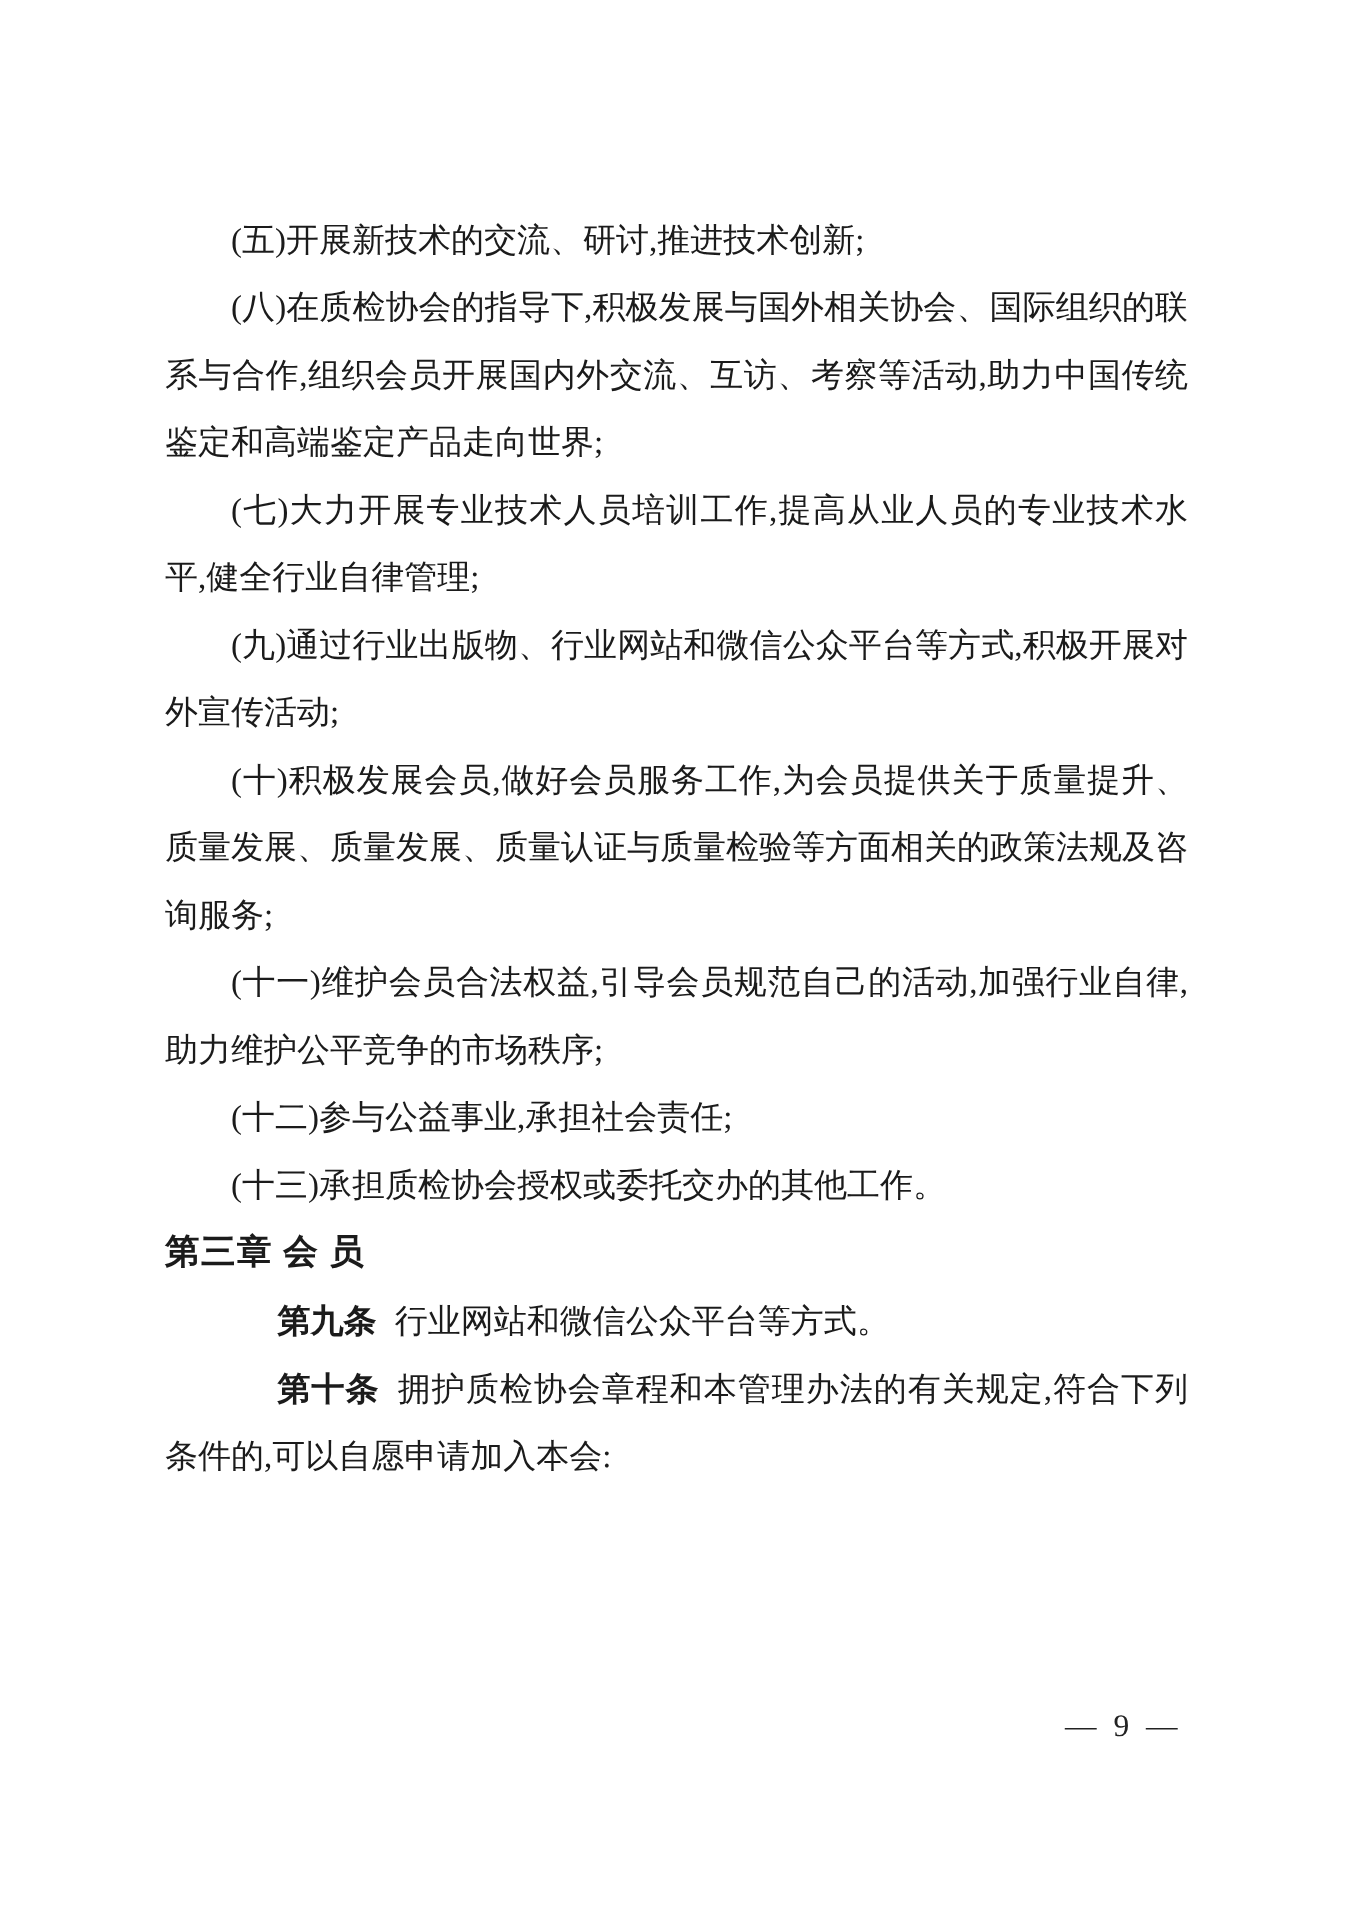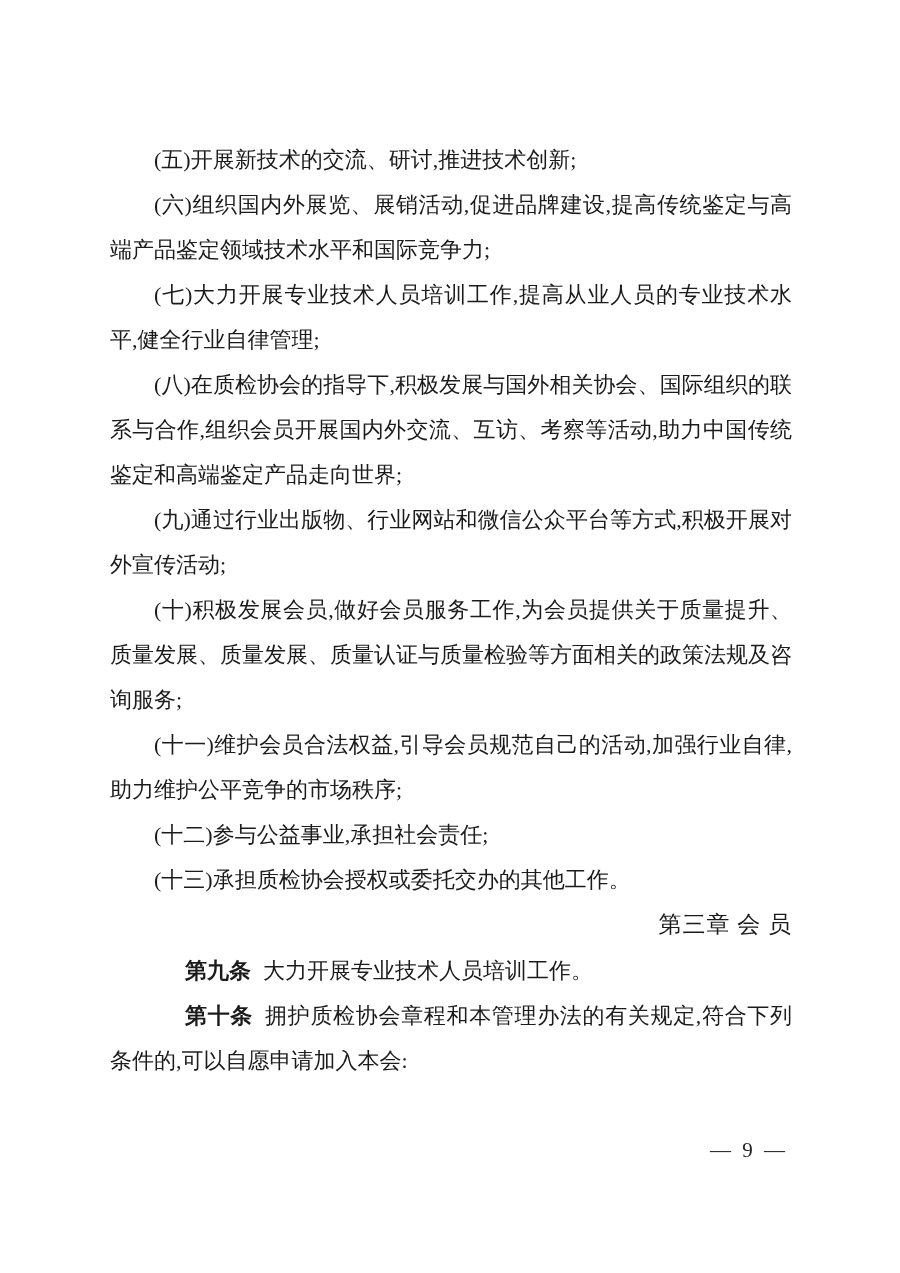--- a/index.html
+++ b/index.html
@@ -26,22 +26,22 @@
     text-align: justify;
     text-justify: inter-ideograph;
   }
   .para {
     margin: 0;
     text-indent: 2em;
   }
   .chapter {
     margin: 0;
     font-size: 23px;
-    font-weight: normal;
-    text-align: right;
+    font-weight: bold;
+    text-align: left;
     text-indent: 0;
     line-height: 46px;
     letter-spacing: 1px;
   }
   .lead {
     font-weight: bold;
     margin-right: 0.55em;
     margin-left: 31px;
   }
   .pagenum {
@@ -52,30 +52,29 @@
     letter-spacing: 3px;
     color: #222222;
   }
 </style>
 </head>
 <body>
 
 <div class="page">
   <main class="content">
     <p class="para">(五)开展新技术的交流、研讨,推进技术创新;</p>
-    <p class="para">(六)组织国内外展览、展销活动,促进品牌建设,提高传统鉴定与高端产品鉴定领域技术水平和国际竞争力;</p>
+    <p class="para">(八)在质检协会的指导下,积极发展与国外相关协会、国际组织的联系与合作,组织会员开展国内外交流、互访、考察等活动,助力中国传统鉴定和高端鉴定产品走向世界;</p>
     <p class="para">(七)大力开展专业技术人员培训工作,提高从业人员的专业技术水平,健全行业自律管理;</p>
-    <p class="para">(八)在质检协会的指导下,积极发展与国外相关协会、国际组织的联系与合作,组织会员开展国内外交流、互访、考察等活动,助力中国传统鉴定和高端鉴定产品走向世界;</p>
     <p class="para">(九)通过行业出版物、行业网站和微信公众平台等方式,积极开展对外宣传活动;</p>
     <p class="para">(十)积极发展会员,做好会员服务工作,为会员提供关于质量提升、质量发展、质量发展、质量认证与质量检验等方面相关的政策法规及咨询服务;</p>
     <p class="para">(十一)维护会员合法权益,引导会员规范自己的活动,加强行业自律,助力维护公平竞争的市场秩序;</p>
     <p class="para">(十二)参与公益事业,承担社会责任;</p>
     <p class="para">(十三)承担质检协会授权或委托交办的其他工作。</p>
 
     <h2 class="chapter">第三章 会 员</h2>
 
-    <p class="para"><b class="lead">第九条</b><span>大力开展专业技术人员培训工作。</span></p>
+    <p class="para"><b class="lead">第九条</b><span>行业网站和微信公众平台等方式。</span></p>
 
     <p class="para"><b class="lead">第十条</b><span>拥护质检协会章程和本管理办法的有关规定,符合下列条件的,可以自愿申请加入本会:</span></p>
   </main>
 
   <footer class="pagenum">— 9 —</footer>
 </div>
 
 </body></html>

